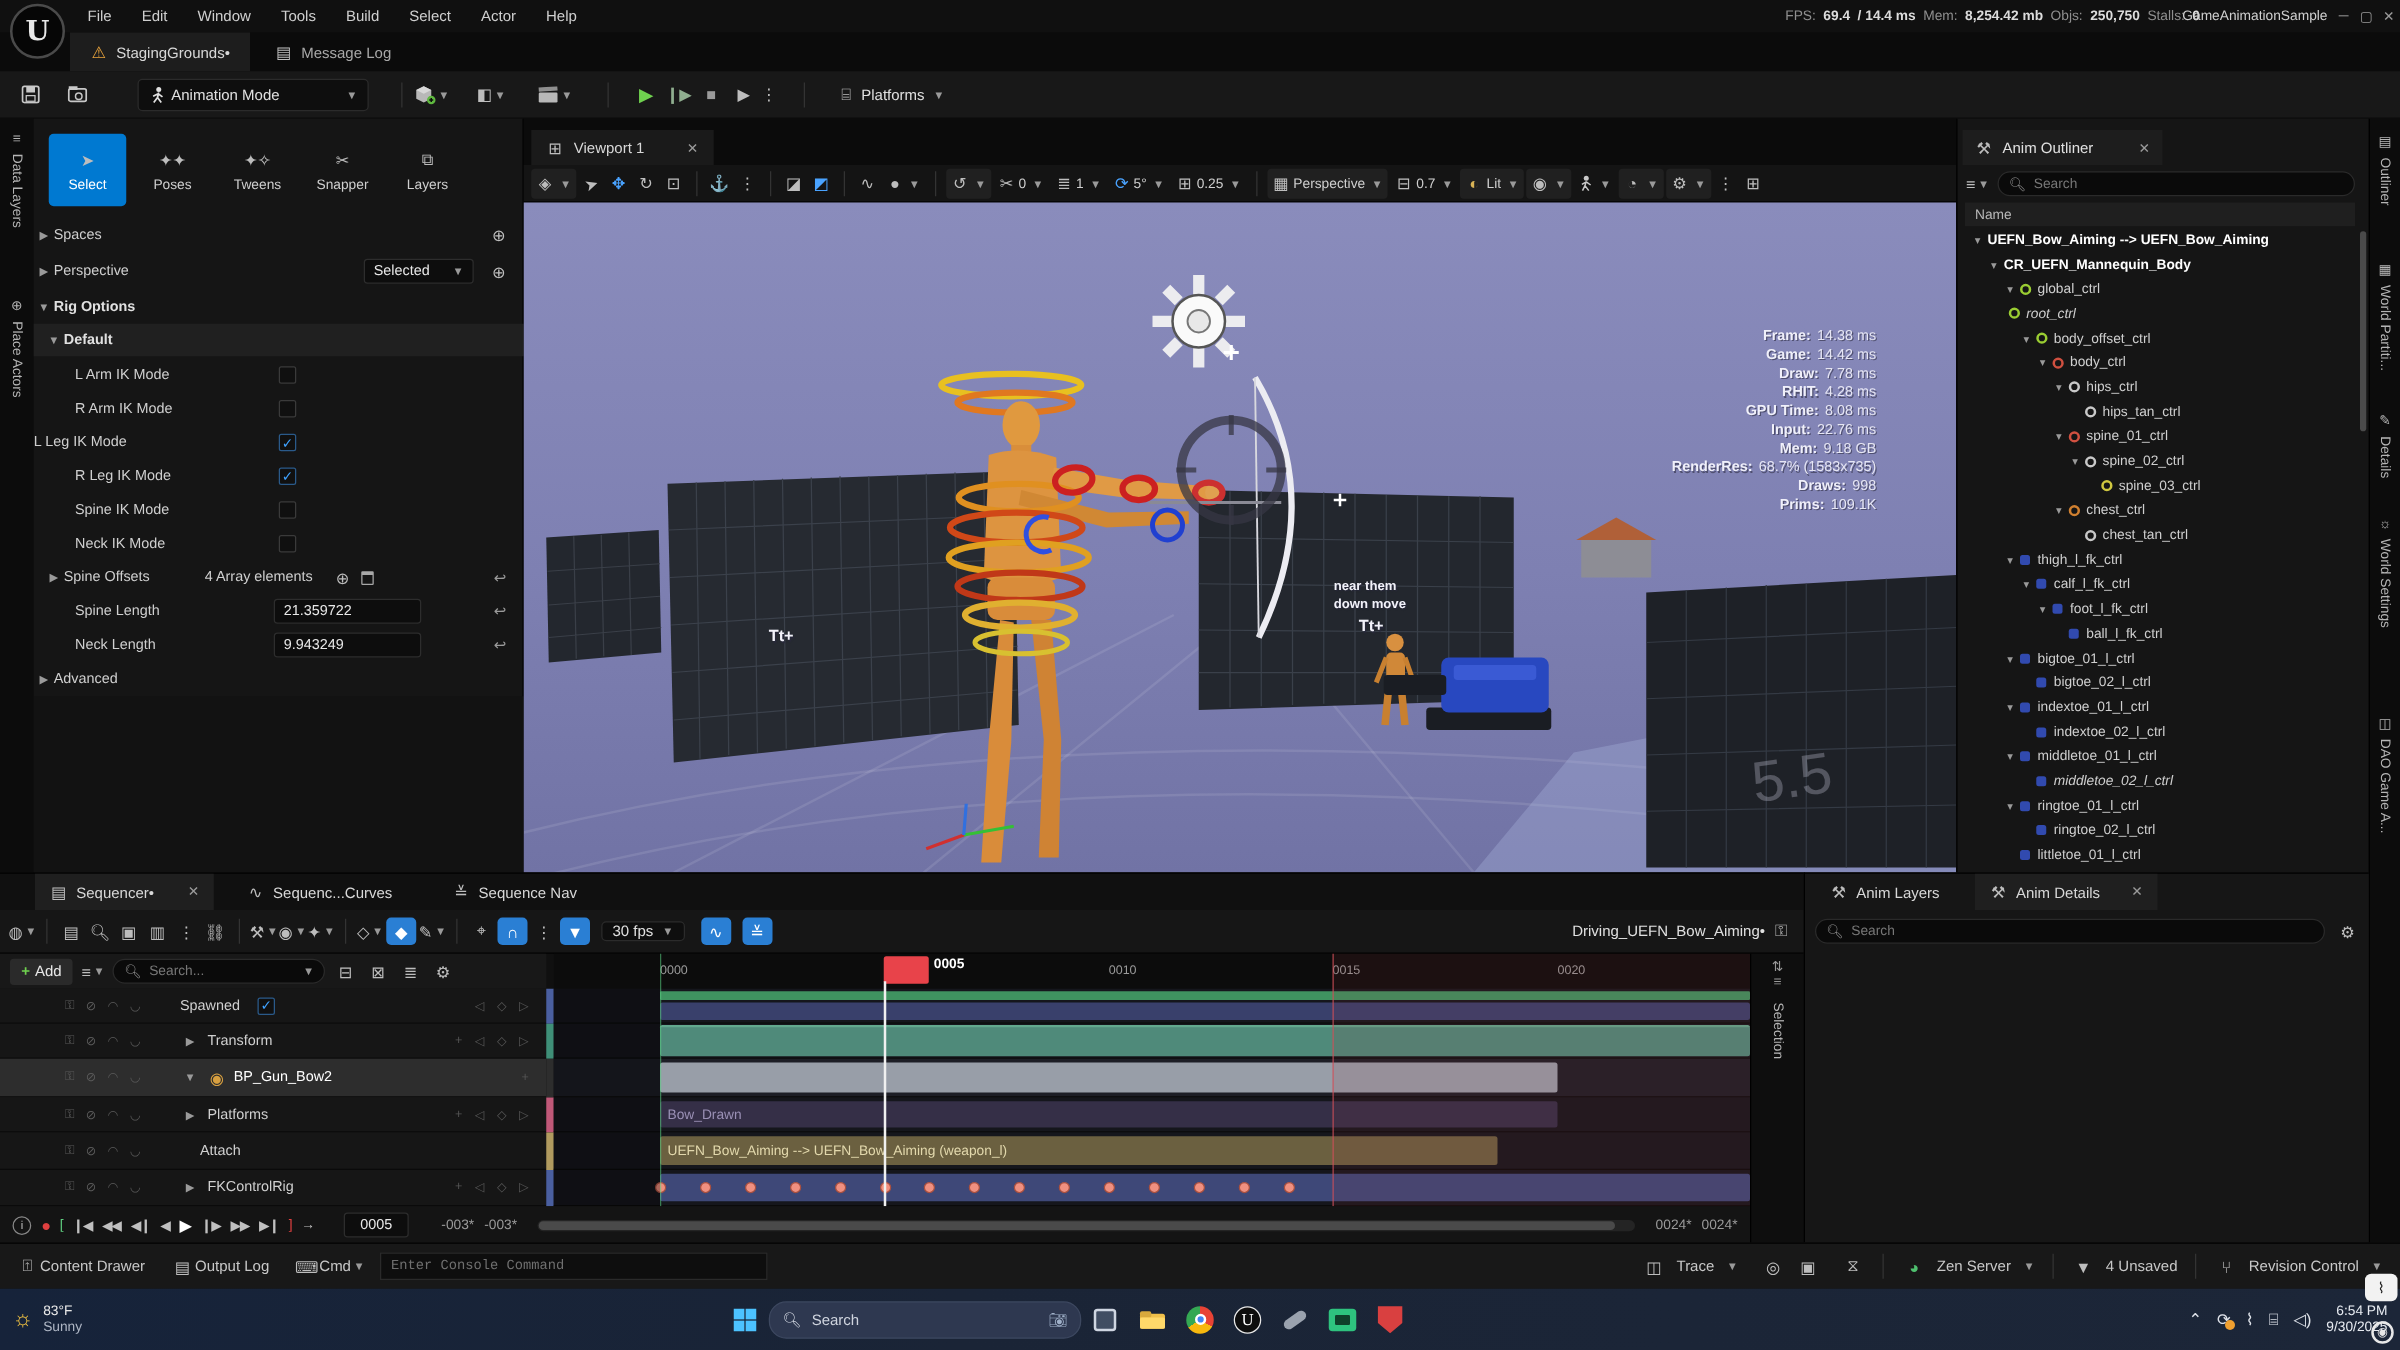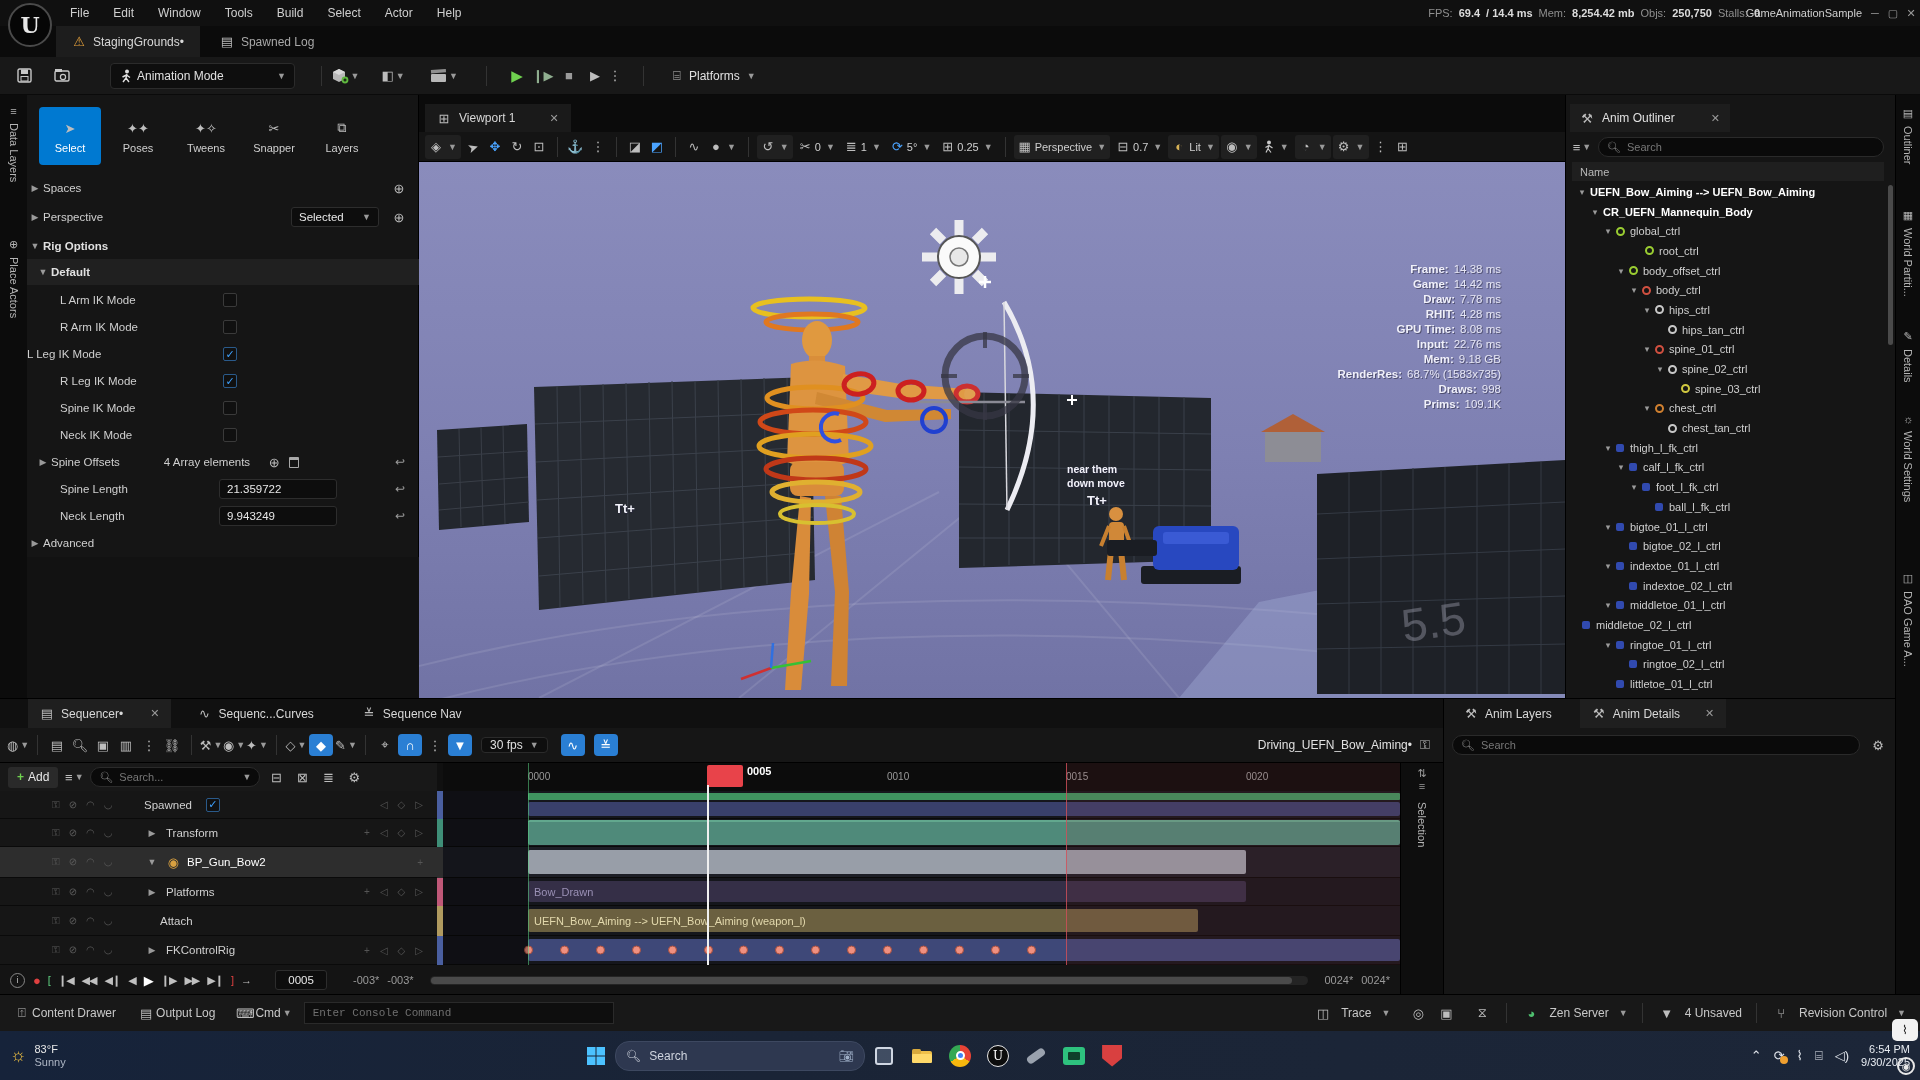--- a/index.html
+++ b/index.html
@@ -129,21 +129,21 @@
 
 <div id="ue-logo" class="abs">U</div>
 
 <div id="doctabs" class="abs">
   <div class="doctab">
     <span class="ic" style="color:#e8a33c;width:14px">⚠</span>
     <span>StagingGrounds•</span>
   </div>
   <div class="doctab inactive">
     <span class="ic" style="width:14px">▤</span>
-    <span>Spawned Log</span>
+    <span>Message Log</span>
   </div>
 </div>
 
 <div id="toolbar" class="abs">
   <span class="ic" style="margin-left:14px">
     <svg width="15" height="15">
         <rect x="1" y="1" width="13" height="13" rx="1.5" fill="none" stroke="#c8c8c8" stroke-width="1.4"></rect>
         <rect x="4" y="1.5" width="7" height="4.5" fill="#c8c8c8"></rect>
         <rect x="4" y="8.5" width="7" height="4.5" fill="none" stroke="#c8c8c8"></rect>
       </svg>
@@ -563,21 +563,21 @@
       </div>
       <div class="trow" style="padding-left: 21px;">
         <span class="caret">▾</span>
         <b>CR_UEFN_Mannequin_Body</b>
       </div>
       <div class="trow" style="padding-left: 34px;">
         <span class="caret">▾</span>
         <span class="ring" style="border-color: rgb(154, 205, 50);"></span>
         <span>global_ctrl</span>
       </div>
-      <div class="trow" style="padding-left: 63px;">
+      <div class="trow" style="padding-left: 25px; font-style: italic;">
         <span class="caret"></span>
         <span class="ring" style="border-color: rgb(154, 205, 50);"></span>
         <span>root_ctrl</span>
       </div>
       <div class="trow" style="padding-left: 47px;">
         <span class="caret">▾</span>
         <span class="ring" style="border-color: rgb(154, 205, 50);"></span>
         <span>body_offset_ctrl</span>
       </div>
       <div class="trow" style="padding-left: 60px;">
@@ -658,21 +658,21 @@
       <div class="trow" style="padding-left: 47px;">
         <span class="caret"></span>
         <span class="sqb"></span>
         <span>indextoe_02_l_ctrl</span>
       </div>
       <div class="trow" style="padding-left: 34px;">
         <span class="caret">▾</span>
         <span class="sqb"></span>
         <span>middletoe_01_l_ctrl</span>
       </div>
-      <div class="trow" style="">
+      <div class="trow" style="padding-left: 47px; font-style: italic;">
         <span class="caret"></span>
         <span class="sqb"></span>
         <span>middletoe_02_l_ctrl</span>
       </div>
       <div class="trow" style="padding-left: 34px;">
         <span class="caret">▾</span>
         <span class="sqb"></span>
         <span>ringtoe_01_l_ctrl</span>
       </div>
       <div class="trow" style="padding-left: 47px;">

